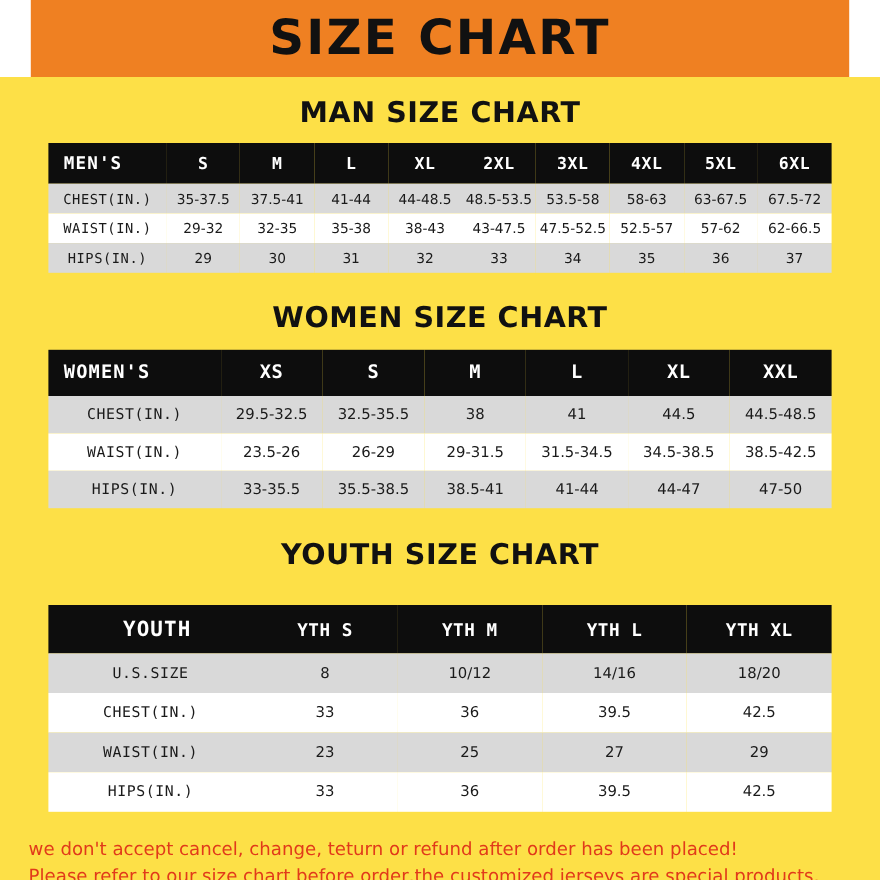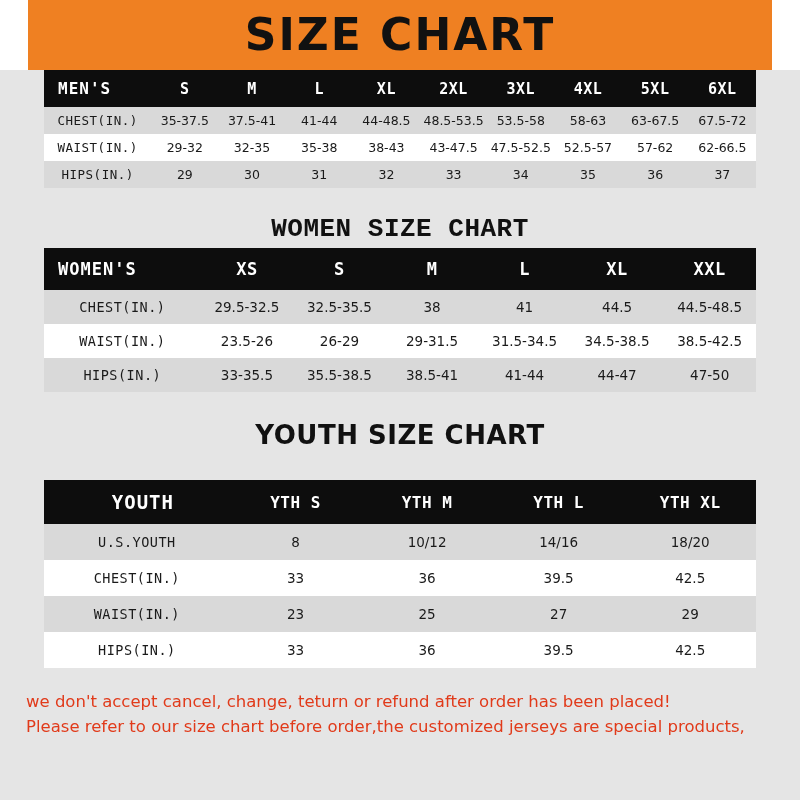--- a/index.html
+++ b/index.html
@@ -10,21 +10,21 @@
     width: 800px;
     height: 800px;
     background: #ffffff;
     font-family: "DejaVu Sans", sans-serif;
     overflow: hidden;
   }
   .page {
     position: relative;
     width: 800px;
     height: 800px;
-    background: #e5e5e5;
+    background: #fde047;
     box-sizing: border-box;
   }
   
   .banner {
     height: 70px;
     background: #ef8022;
     display: flex;
     align-items: center;
     justify-content: center;
     position: relative;
@@ -50,21 +50,21 @@
   
   .section-title {
     text-align: center;
     font-family: "DejaVu Sans", sans-serif;
     font-weight: bold;
     font-size: 26px;
     letter-spacing: 0.5px;
     color: #111111;
   }
   .t1 { margin-top: 18px; margin-bottom: 12px; }
-  .t2 { margin-top: 26px; margin-bottom: 4px; font-family: Liberation Mono, monospace; }
+  .t2 { margin-top: 26px; margin-bottom: 14px; }
   .t3 { margin-top: 28px; margin-bottom: 30px; }
 
   
   .tbl-wrap {
     padding: 0 44px;
     box-sizing: border-box;
   }
   table.size {
     width: 100%;
     border-collapse: collapse;
@@ -134,20 +134,21 @@
 <body>
 
 <div class="page">
 
   <div class="banner">
     <div class="banner-left"></div>
     <div class="banner-right"></div>
     <div class="banner-title">SIZE CHART</div>
   </div>
 
+  <div class="section-title t1">MAN SIZE CHART</div>
   <div class="tbl-wrap">
     <table class="size men">
       <colgroup>
         <col style="width:15%">
           <col style="width:9.4%">
           <col style="width:9.4%">
           <col style="width:9.4%">
         <col style="width:9.4%">
           <col style="width:9.4%">
           <col style="width:9.4%">
@@ -279,21 +280,21 @@
         <tr>
           <th class="lead">YOUTH</th>
           <th>YTH S</th>
           <th>YTH M</th>
           <th>YTH L</th>
           <th>YTH XL</th>
         </tr>
       </thead>
       <tbody>
         <tr class="alt">
-          <td class="lead">U.S.YOUTH</td>
+          <td class="lead">U.S.SIZE</td>
           <td>8</td>
           <td>10/12</td>
           <td>14/16</td>
           <td>18/20</td>
         </tr>
         <tr class="plain">
           <td class="lead">CHEST(IN.)</td>
           <td>33</td>
           <td>36</td>
           <td>39.5</td>

